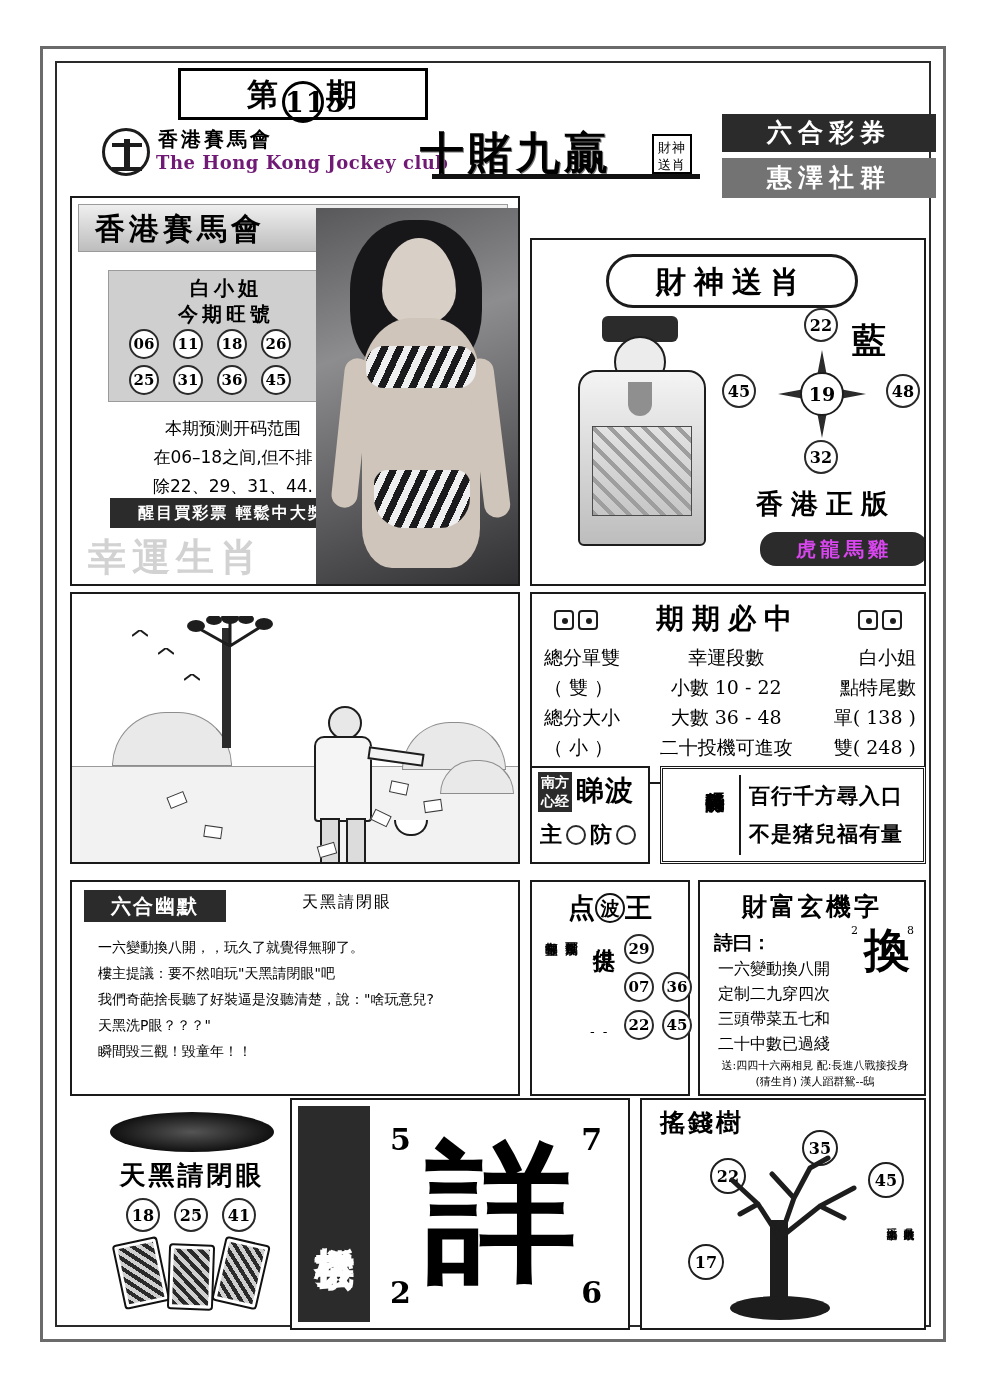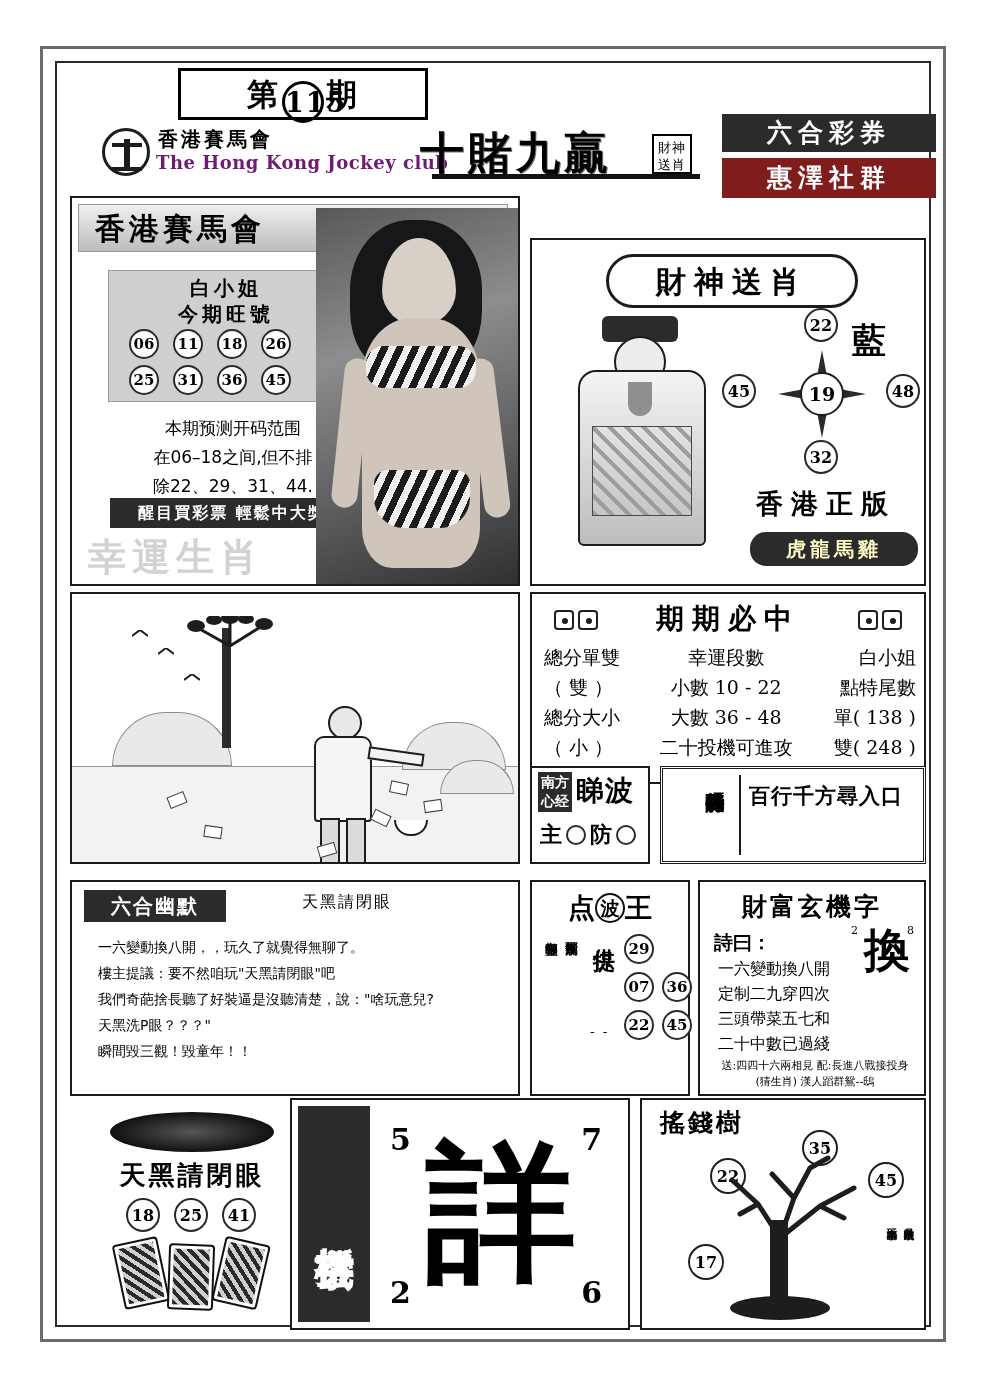--- a/index.html
+++ b/index.html
@@ -76,21 +76,21 @@
     background:#111;
   }
   .hdr-right-1 {
     position:absolute; left:662px; top:52px; width:214px; height:38px;
     background:#2b2b2b; color:#fff; font-family:"DejaVu Serif", serif;
     font-weight:bold; font-size:25px; letter-spacing:6px;
     text-align:center; line-height:38px;
   }
   .hdr-right-2 {
     position:absolute; left:662px; top:96px; width:214px; height:40px;
-    background:#7f1d1d; color:#fff; font-family:"DejaVu Serif", serif;
+    background:#737373; color:#fff; font-family:"DejaVu Serif", serif;
     font-weight:bold; font-size:25px; letter-spacing:6px;
     text-align:center; line-height:40px;
   }
 
   .left-top { left:70px; top:196px; width:450px; height:390px; border:2px solid #1a1a1a; position:absolute; overflow:hidden; background:#fff;}
   .lt-banner {
     position:absolute; left:6px; top:6px; width:430px; height:48px;
     background:linear-gradient(#efefef,#bdbdbd);
     border:1px solid #9a9a9a;
   }
@@ -263,22 +263,22 @@
   .comp-e { left:158px; top:62px; }
   .blue-word {
     position:absolute; left:320px; top:78px;
     font-family:"DejaVu Serif", serif; font-size:34px; font-weight:bold;
   }
   .rt-sub {
     position:absolute; left:198px; top:246px; width:192px; text-align:center;
     font-family:"DejaVu Serif", serif; font-size:27px; font-weight:bold; letter-spacing:8px;
   }
   .rt-zodiac {
-    position:absolute; left:218px; top:292px; width:168px; height:34px;
-    background:#2b2b2b; color:#fef9c3; border-radius:16px;
+    position:absolute; left:228px; top:292px; width:168px; height:34px;
+    background:#2b2b2b; color:#d946ef; border-radius:16px;
     font-family:"DejaVu Serif", serif; font-size:20px; font-weight:bold;
     letter-spacing:4px; text-align:center; line-height:34px;
   }
 
   
   .right-mid { left:530px; top:592px; width:396px; height:192px; position:absolute; border:2px solid #1a1a1a; background:#fff;}
   .rm-title {
     position:absolute; left:0; top:6px; width:100%; text-align:center;
     font-family:"DejaVu Serif", serif; font-size:28px; font-weight:bold; letter-spacing:8px;
   }
@@ -631,20 +631,21 @@
       <span>防</span>
       <span class="sm-circ"></span>
     </div>
   </div>
 
   <div class="poem">
     <div class="poem-lbl vtext">贏錢特碼詩</div>
     <div class="poem-sep"></div>
     <div class="poem-lines">
       <div>百行千方尋入口</div>
+      <div>不是猪兒福有量</div>
     </div>
   </div>
 
   <div class="humor">
     <div class="humor-tag">六合幽默</div>
     <div class="humor-sub">天黑請閉眼</div>
     <div class="humor-body">
       <div>一六變動換八開，，玩久了就覺得無聊了。</div>
       <div>樓主提議：要不然咱玩"天黑請閉眼"吧</div>
       <div>我們奇葩捨長聽了好裝逼是沒聽清楚，說："啥玩意兒?</div>

